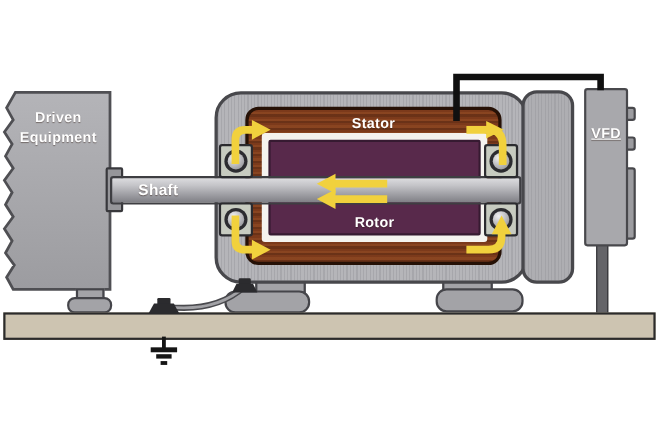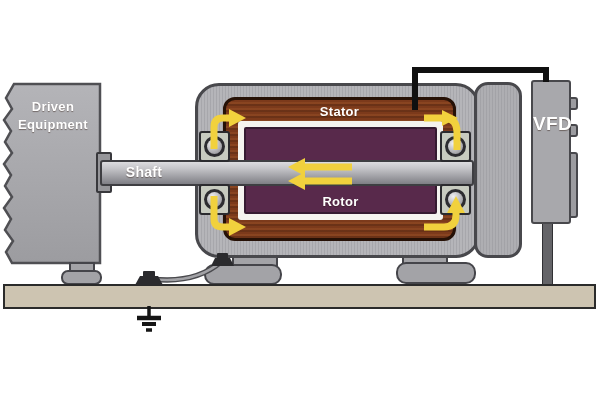--- a/index.html
+++ b/index.html
@@ -116,21 +116,21 @@
       <div class="ball"></div>
       </div>
   </div>
 
   <div class="abs end-bell" style="left:474px;top:82px;width:48px;height:176px;"></div>
 
   <div class="abs vfd-tab" style="left:566px;top:97px;width:12px;height:13px;"></div>
   <div class="abs vfd-tab" style="left:566px;top:124px;width:12px;height:13px;"></div>
   <div class="abs vfd-tab" style="left:566px;top:152px;width:12px;height:66px;"></div>
   <div class="abs vfd-box" style="left:531px;top:80px;width:40px;height:144px;">
-    <div class="abs lbl" style="left:0;right:0;top:31px;font-size:19px;">VFD</div>
+    <div class="abs lbl" style="left:0;right:0;top:31px;font-size:13px;text-decoration:underline;">VFD</div>
   </div>
 
   <svg class="abs" style="left:0;top:0;" width="600" height="400">
     <g style="stroke:var(--current-yellow,#f1d13d);" fill="none" stroke-width="7">
       <path d="M 352 167 L 303 167"></path>
       <path d="M 352 181 L 303 181"></path>
       <path d="M 214 149 L 214 127 Q 214 118 223 118 L 231 118"></path>
       <path d="M 424 118 L 444 118 Q 457 118 457 132 L 457 150"></path>
       <path d="M 214 196 L 214 219 Q 214 227 223 227 L 231 227"></path>
       <path d="M 424 227 L 444 227 Q 456 227 456 215 L 456 207"></path>

